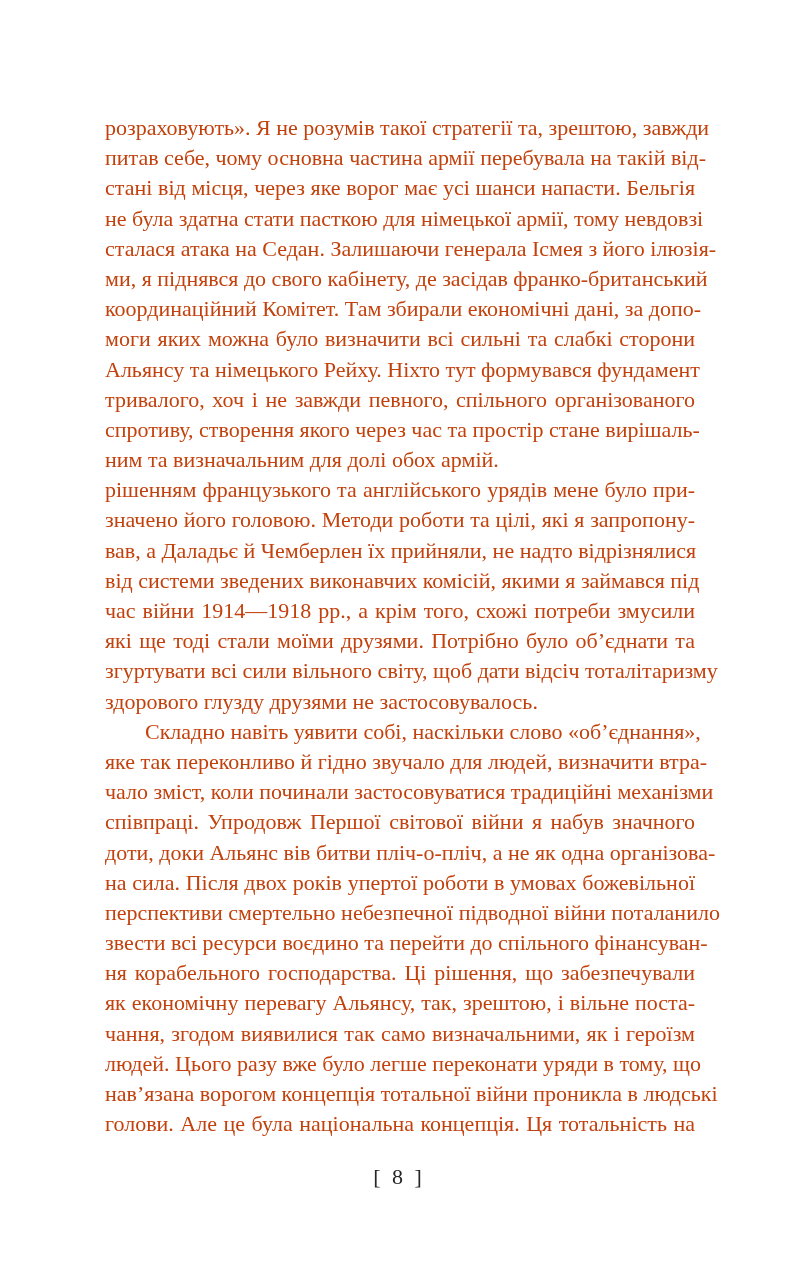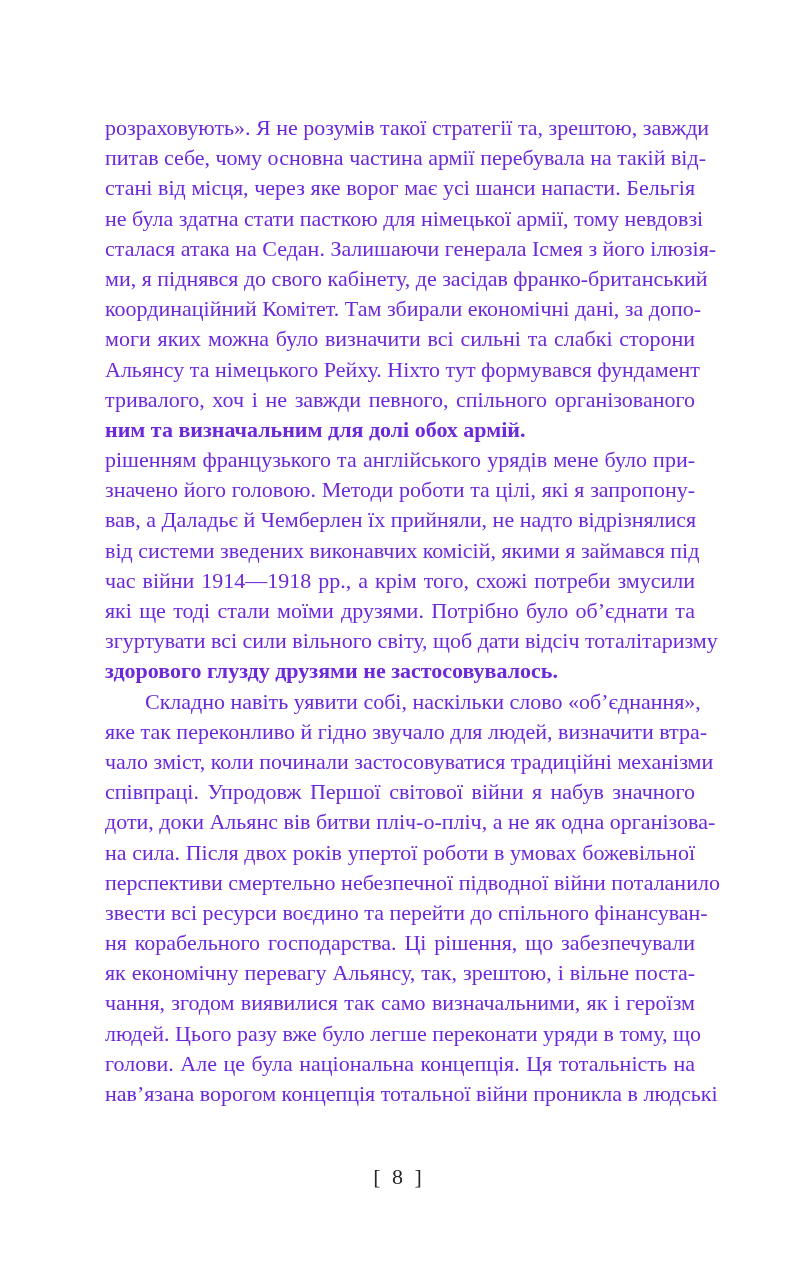--- a/index.html
+++ b/index.html
@@ -14,32 +14,31 @@
       overflow: hidden;
     }
     .page {
       position: absolute;
       left: 105px;
       top: 113px;
       width: 590px;
       font-family: "Liberation Serif", "DejaVu Serif", serif;
       font-size: 22px;
       line-height: 30.2px;
-      color: #6d28d9;
+      color: #c2410c;
     }
     .line {
       display: block;
       white-space: nowrap;
       text-align: justify;
       text-align-last: justify;
       height: 30.2px;
     }
     .line.last {
       text-align-last: left;
-      font-weight: bold;
     }
     .line.indent {
       padding-left: 40px;
     }
     .folio {
       position: absolute;
       left: 0;
       width: 798px;
       top: 1164px;
       text-align: center;
@@ -58,20 +57,21 @@
     <span class="line">розраховують». Я не розумів такої стратегії та, зрештою, завжди</span>
     <span class="line">питав себе, чому основна частина армії перебувала на такій від-</span>
     <span class="line">стані від місця, через яке ворог має усі шанси напасти. Бельгія</span>
     <span class="line">не була здатна стати пасткою для німецької армії, тому невдовзі</span>
     <span class="line">сталася атака на Седан. Залишаючи генерала Ісмея з його ілюзія-</span>
     <span class="line">ми, я піднявся до свого кабінету, де засідав франко-британський</span>
     <span class="line">координаційний Комітет. Там збирали економічні дані, за допо-</span>
     <span class="line">моги яких можна було визначити всі сильні та слабкі сторони</span>
     <span class="line">Альянсу та німецького Рейху. Ніхто тут формувався фундамент</span>
     <span class="line">тривалого, хоч і не завжди певного, спільного організованого</span>
+    <span class="line">спротиву, створення якого через час та простір стане вирішаль-</span>
     <span class="line last">ним та визначальним для долі обох армій.</span>
   </div>
 
   <div>
     <span class="line">рішенням французького та англійського урядів мене було при-</span>
     <span class="line">значено його головою. Методи роботи та цілі, які я запропону-</span>
     <span class="line">вав, а Даладьє й Чемберлен їх прийняли, не надто відрізнялися</span>
     <span class="line">від системи зведених виконавчих комісій, якими я займався під</span>
     <span class="line">час війни 1914—1918 рр., а крім того, схожі потреби змусили</span>
     <span class="line">які ще тоді стали моїми друзями. Потрібно було об’єднати та</span>
@@ -85,18 +85,18 @@
     <span class="line">чало зміст, коли починали застосовуватися традиційні механізми</span>
     <span class="line">співпраці. Упродовж Першої світової війни я набув значного</span>
     <span class="line">доти, доки Альянс вів битви пліч-о-пліч, а не як одна організова-</span>
     <span class="line">на сила. Після двох років упертої роботи в умовах божевільної</span>
     <span class="line">перспективи смертельно небезпечної підводної війни поталанило</span>
     <span class="line">звести всі ресурси воєдино та перейти до спільного фінансуван-</span>
     <span class="line">ня корабельного господарства. Ці рішення, що забезпечували</span>
     <span class="line">як економічну перевагу Альянсу, так, зрештою, і вільне поста-</span>
     <span class="line">чання, згодом виявилися так само визначальними, як і героїзм</span>
     <span class="line">людей. Цього разу вже було легше переконати уряди в тому, що</span>
+    <span class="line">нав’язана ворогом концепція тотальної війни проникла в людські</span>
     <span class="line">голови. Але це була національна концепція. Ця тотальність на</span>
-    <span class="line">нав’язана ворогом концепція тотальної війни проникла в людські</span>
   </div>
 </div>
 
 <div class="folio">[ 8 ]</div>
 
 </body></html>

